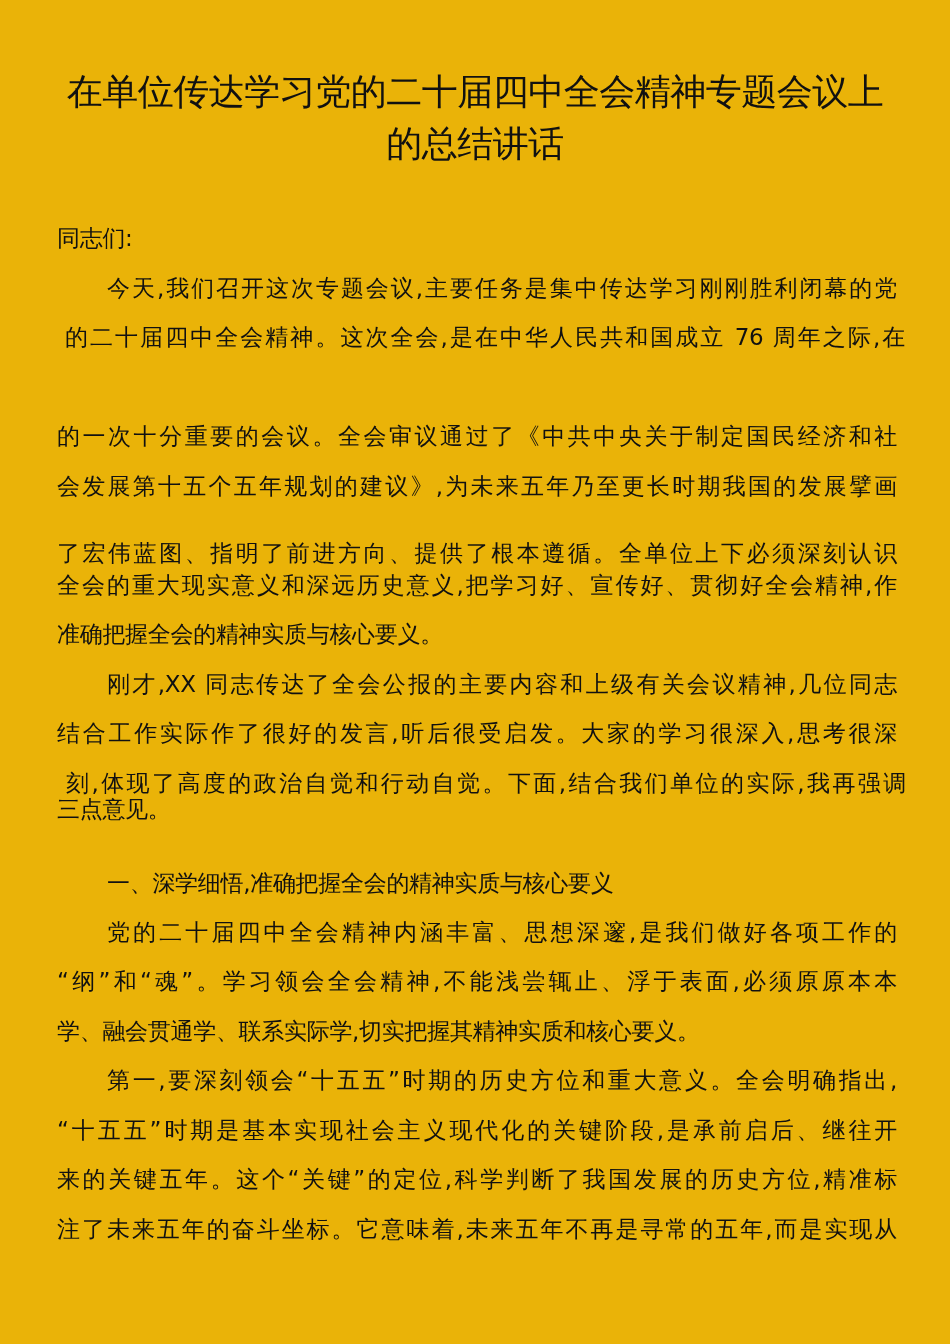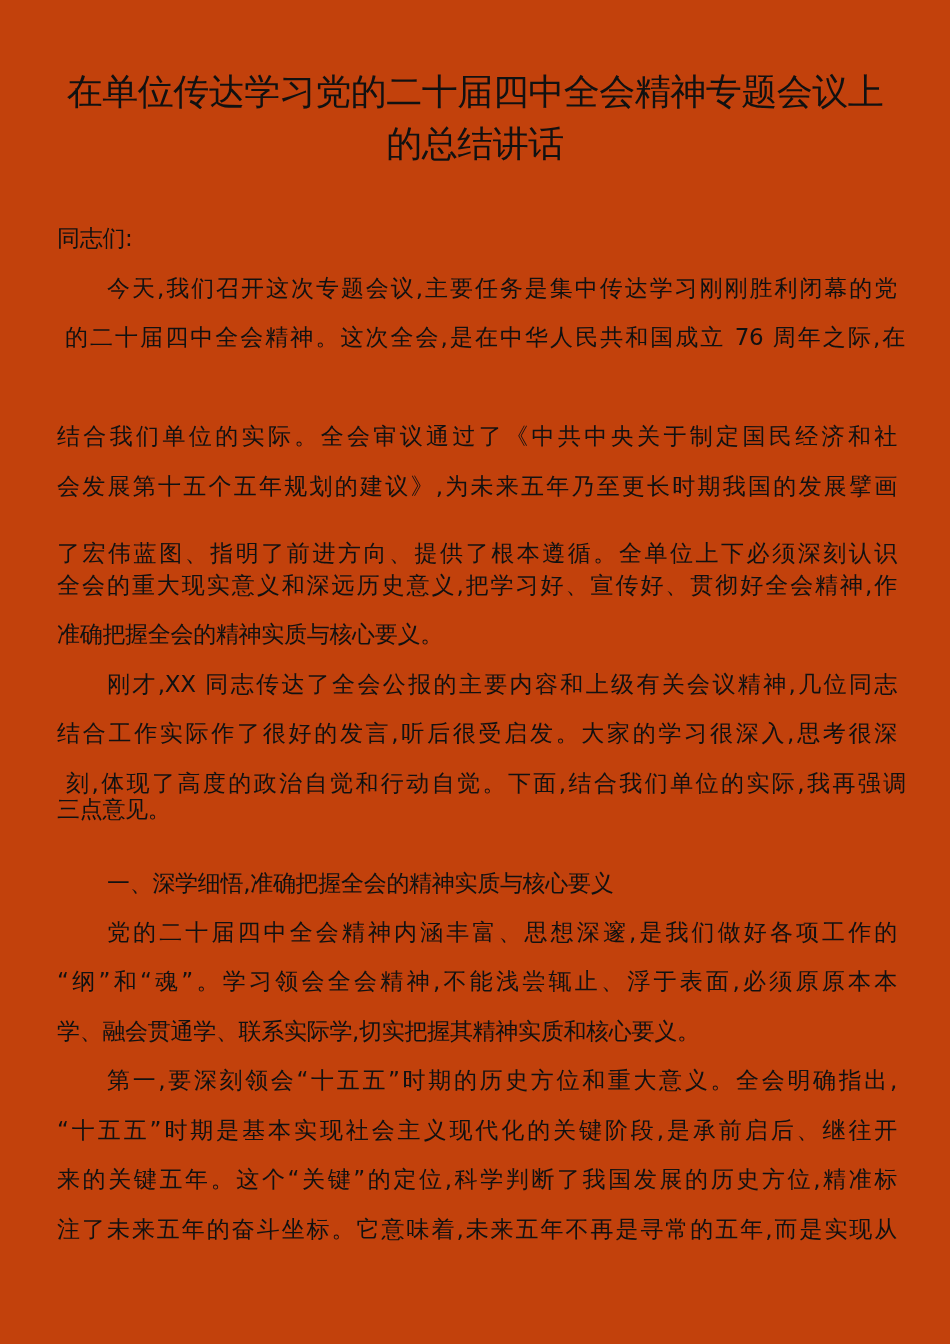--- a/index.html
+++ b/index.html
@@ -12,21 +12,21 @@
       height: 1344px;
       overflow: hidden;
       position: relative;
       font-family: "DejaVu Sans", "Liberation Sans", sans-serif;
       color: #111111;
     }
     .page {
       position: absolute;
       left: 0; top: 0;
       width: 950px; height: 1344px;
-      background: #c2410c;
+      background: #eab308;
     }
     .title {
       position: absolute;
       left: 55px;
       width: 840px;
       top: 66px;
       text-align: center;
       font-size: 36px;
       line-height: 52px;
       font-weight: normal;
@@ -65,21 +65,21 @@
 
   <div class="title">
     <div>在单位传达学习党的二十届四中全会精神专题会议上</div>
     <div>的总结讲话</div>
   </div>
 
   <div class="line last" style="top:222px;">同志们:</div>
 
   <div class="line indent" style="top:272px;">今天,我们召开这次专题会议,主要任务是集中传达学习刚刚胜利闭幕的党</div>
   <div class="line" style="top:321px;margin-left:8px;">的二十届四中全会精神。这次全会,是在中华人民共和国成立 76 周年之际,在</div>
-  <div class="line" style="top:420px;">结合我们单位的实际。全会审议通过了《中共中央关于制定国民经济和社</div>
+  <div class="line" style="top:420px;">的一次十分重要的会议。全会审议通过了《中共中央关于制定国民经济和社</div>
   <div class="line" style="top:470px;">会发展第十五个五年规划的建议》,为未来五年乃至更长时期我国的发展擘画</div>
   <div class="line" style="top:537px;">了宏伟蓝图、指明了前进方向、提供了根本遵循。全单位上下必须深刻认识</div>
   <div class="line" style="top:569px;">全会的重大现实意义和深远历史意义,把学习好、宣传好、贯彻好全会精神,作</div>
   <div class="line last" style="top:618px;">准确把握全会的精神实质与核心要义。</div>
 
   <div class="line indent" style="top:668px;">刚才,XX 同志传达了全会公报的主要内容和上级有关会议精神,几位同志</div>
   <div class="line" style="top:717px;">结合工作实际作了很好的发言,听后很受启发。大家的学习很深入,思考很深</div>
   <div class="line" style="top:767px;margin-left:9px;">刻,体现了高度的政治自觉和行动自觉。下面,结合我们单位的实际,我再强调</div>
   <div class="line last" style="top:793px;">三点意见。</div>
 

